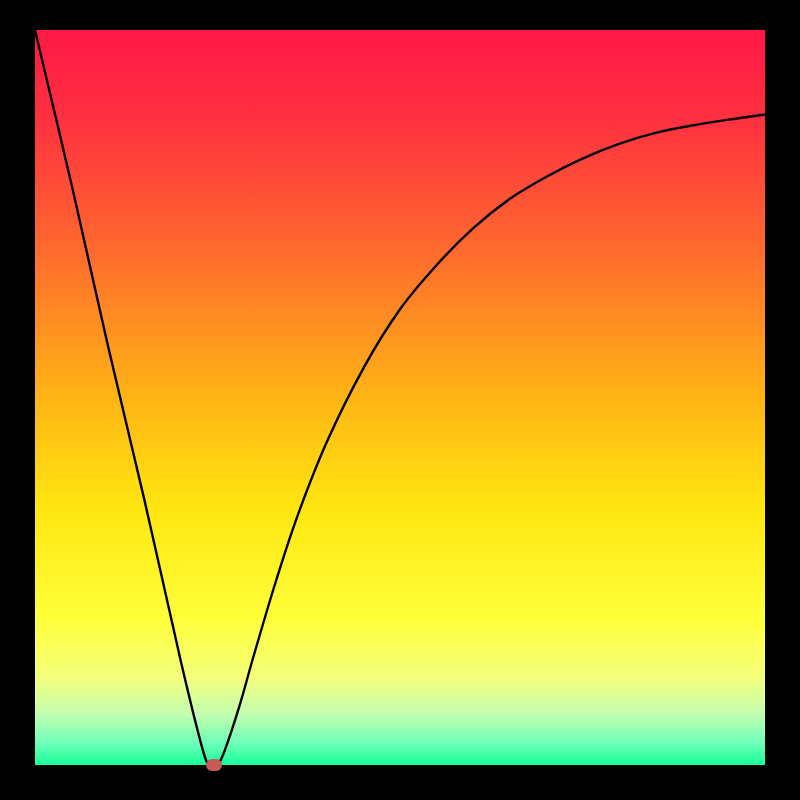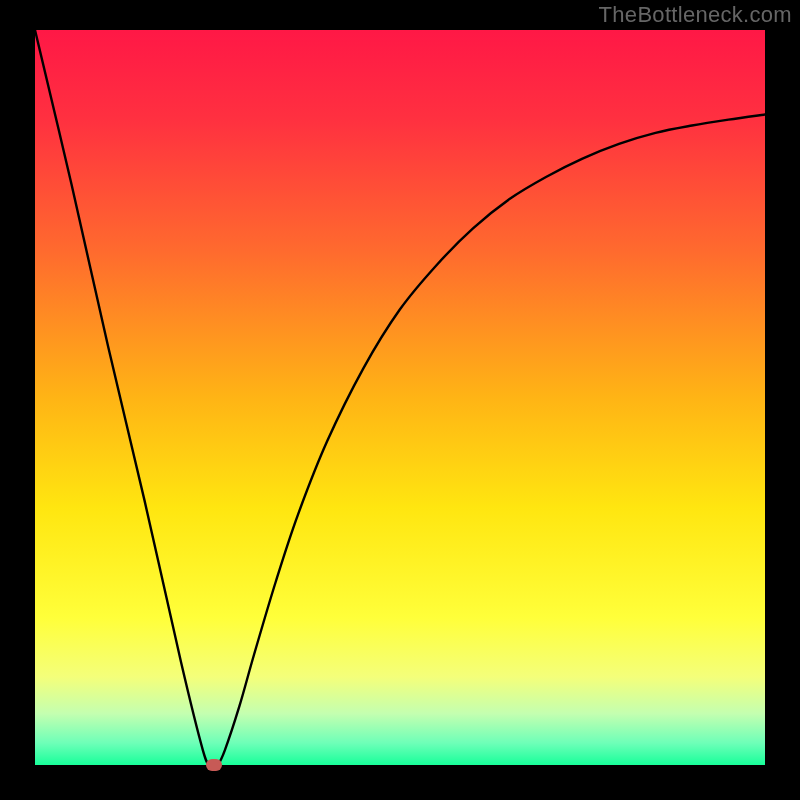--- a/index.html
+++ b/index.html
@@ -58,21 +58,20 @@
     background: #c75a56;
     transform: translate(-50%, -50%);
     z-index: 3;
   }
 </style>
 </head>
 <body>
 
 <div class="frame">
 
-  <div class="watermark">TheBottleneck.com</div>
 
   <div class="plot-area">
 
     <svg class="gradient-bg" viewBox="0 0 730 735" preserveAspectRatio="none">
       <defs>
         <linearGradient id="bgGrad" x1="0" y1="0" x2="0" y2="1">
             <stop offset="0%" stop-color="#ff1846"></stop>
             <stop offset="12%" stop-color="#ff3040"></stop>
             <stop offset="30%" stop-color="#ff6a2e"></stop>
             <stop offset="50%" stop-color="#ffb415"></stop>

